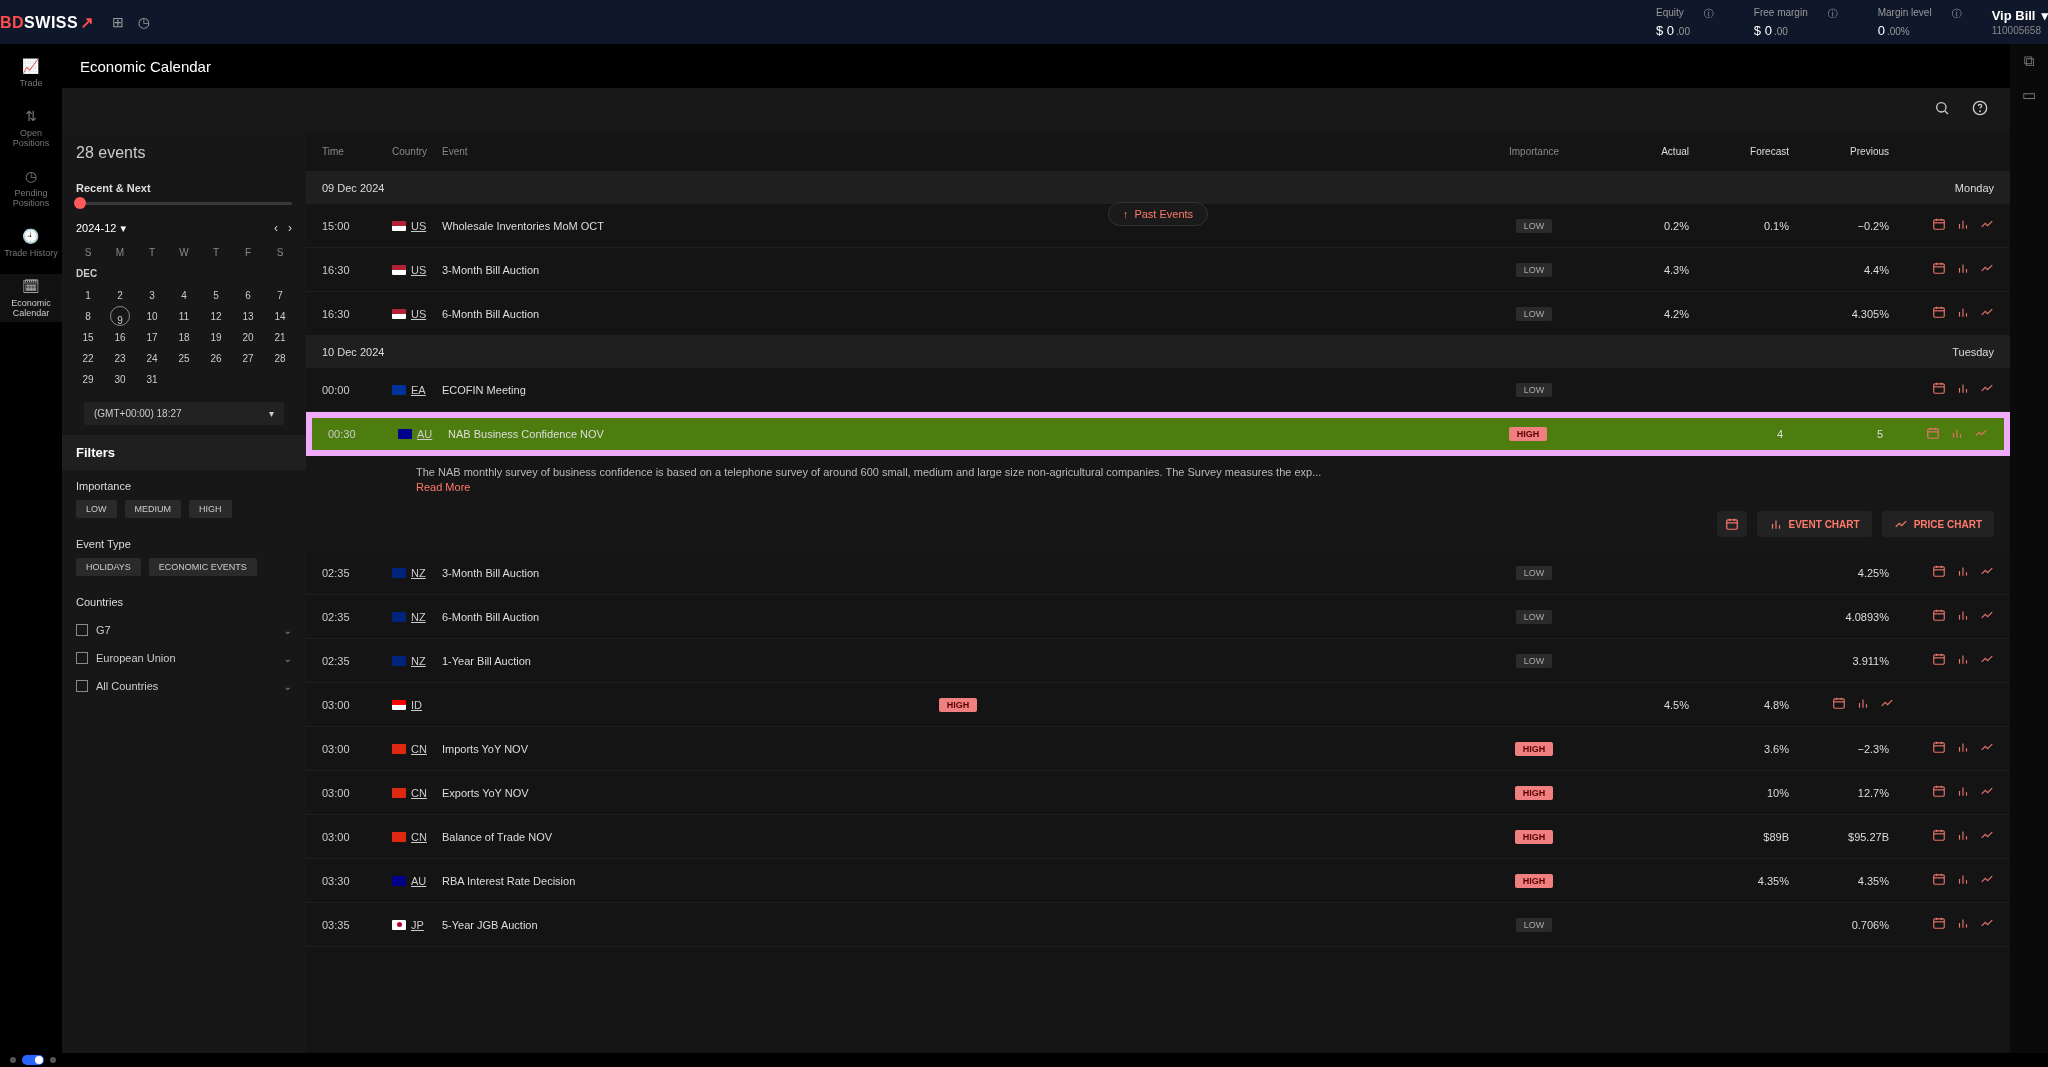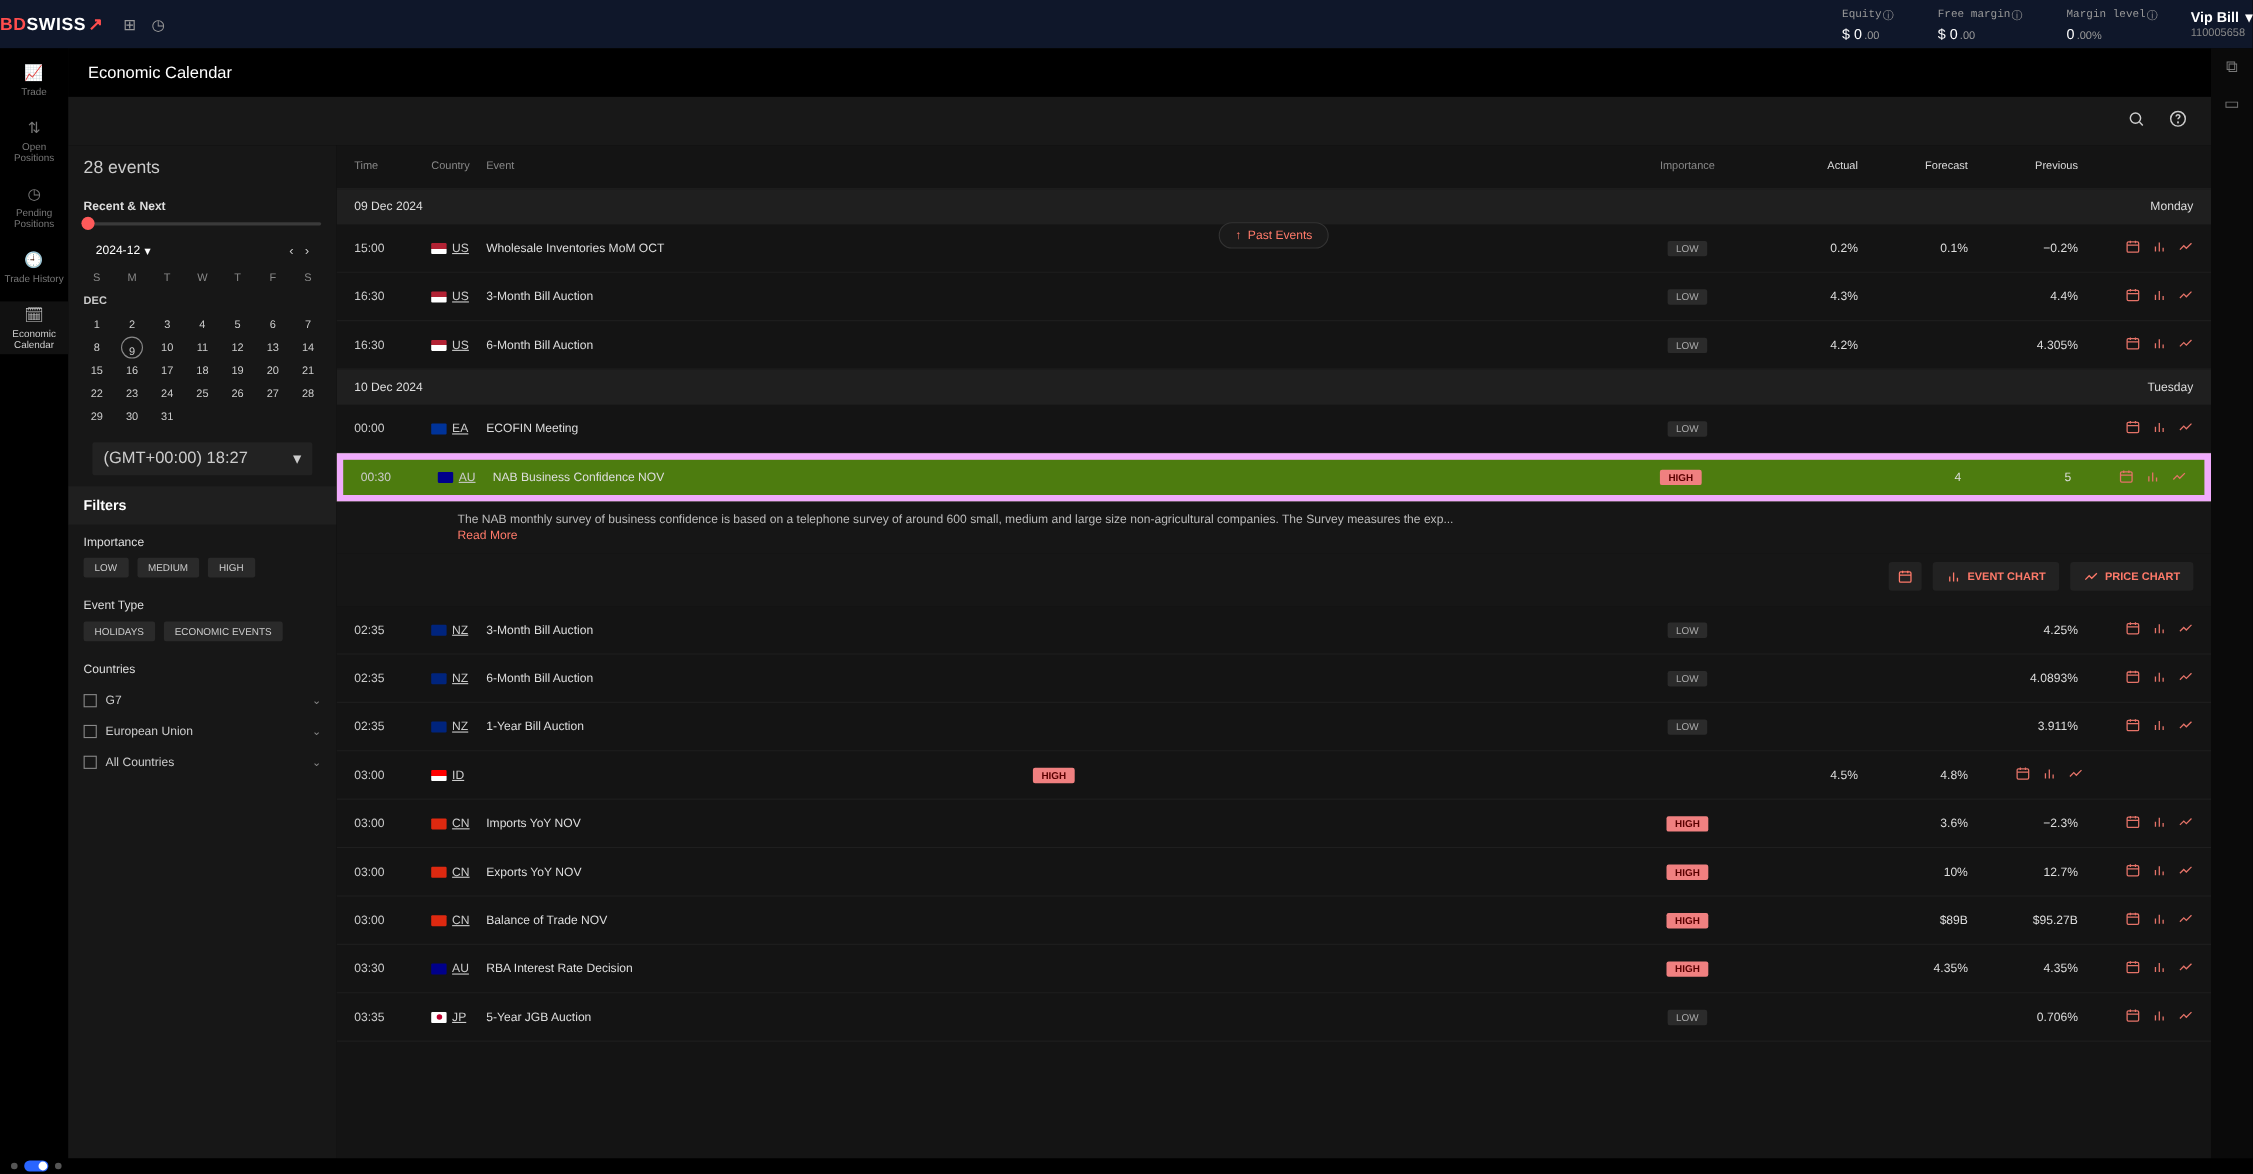--- a/index.html
+++ b/index.html
@@ -8,21 +8,21 @@
 
 .topbar { height:44px; background:#0f172a; display:flex; align-items:center; padding:0 0; }
 .logo { color:#fff; font-weight:bold; font-size:16px; letter-spacing:0.5px; }
 .logo .bd { color:#ff4d4d; }
 .logo .swiss { color:#fff; }
 .logo .arrow { color:#ff4d4d; margin-left:2px; }
 .topbar-icons { display:flex; gap:14px; margin-left:18px; font-size:14px; color:#999; }
 .topbar-spacer { flex:1; }
 .account-metrics { display:flex; gap:40px; margin-right:30px; }
 .metric { text-align:left; }
-.metric-label { color:#999; font-size:10px; display:flex; align-items:center; gap:1px;font-family:Liberation Mono, monospace; }
+.metric-label { color:#999; font-size:10px; display:flex; align-items:flex-start; gap:20px; }
 .metric-value { color:#fff; font-size:13px; margin-top:2px; }
 .metric-value .sub { font-size:10px; color:#999; margin-left:2px; }
 .account-switch { color:#fff; font-weight:bold; font-size:13px; text-align:right; display:flex; align-items:center; gap:6px; }
 .account-num { color:#888; font-size:10px; font-weight:normal; margin-top:2px; }
 
 
 .layout { display:flex; height:calc(1067px - 44px - 14px); }
 
 
 .leftnav { width:62px; background:#000; display:flex; flex-direction:column; align-items:center; padding-top:10px; gap:12px; }
@@ -37,29 +37,29 @@
 
 .content { flex:1; display:flex; overflow:hidden; }
 
 
 .sidebar { width:244px; background:#171717; display:flex; flex-direction:column; overflow-y:auto; }
 .events-count { padding:12px 14px; font-size:16px; color:#ccc; }
 .sec-title { padding:8px 14px; font-size:11px; color:#ddd; font-weight:bold; }
 .slider-line { height:3px; margin:0 14px 8px 14px; background:#3a3a3a; border-radius:2px; position:relative; }
 .slider-dot { width:12px; height:12px; background:#ff5a5a; border-radius:50%; position:absolute; left:-2px; top:-5px; }
 
-.cal-hdr { display:flex; align-items:center; justify-content:space-between; padding:8px 25px; font-size:11px; color:#fff; }
+.cal-hdr { display:flex; align-items:center; justify-content:space-between; padding:8px 14px; font-size:11px; color:#fff; }
 .cal-nav { display:flex; gap:10px; font-size:12px; color:#ccc; }
 .cal-nav span { cursor:pointer; }
 .dow-row,.date-row { display:grid; grid-template-columns:repeat(7,1fr); padding:0 10px; text-align:center; }
 .dow-row div { color:#888; font-size:10px; padding:4px 0; }
 .month-label { padding:6px 14px; font-size:10px; color:#ccc; font-weight:bold; }
 .date-row div { color:#ccc; font-size:10px; padding:5px 0; cursor:pointer; }
 .date-row div.today { border:1px solid #888; border-radius:50%; width:20px; height:20px; line-height:18px; margin:0 auto; }
-.tz-select { margin:12px auto 10px auto; width:200px; background:#222; color:#ccc; font-size:15px; padding:6px 10px; border-radius:2px; display:flex; justify-content:space-between; align-items:flex-start; }
+.tz-select { margin:12px auto 10px auto; width:200px; background:#222; color:#ccc; font-size:10px; padding:6px 10px; border-radius:2px; display:flex; justify-content:space-between; align-items:flex-end; }
 
 .filters-hdr { background:#1f1f1f; padding:10px 14px; color:#fff; font-size:13px; font-weight:bold; }
 .filter-section { padding:10px 14px; }
 .filter-label { font-size:11px; color:#ddd; margin-bottom:8px; }
 .chips { display:flex; gap:8px; flex-wrap:wrap; }
 .chip { background:#2a2a2a; color:#ccc; font-size:9px; padding:4px 10px; border-radius:2px; cursor:pointer; }
 .country-row { display:flex; align-items:center; gap:8px; padding:8px 0; font-size:11px; color:#ccc; }
 .cb { width:12px; height:12px; border:1px solid #888; }
 .expander { margin-left:auto; font-size:10px; color:#888; }
 

